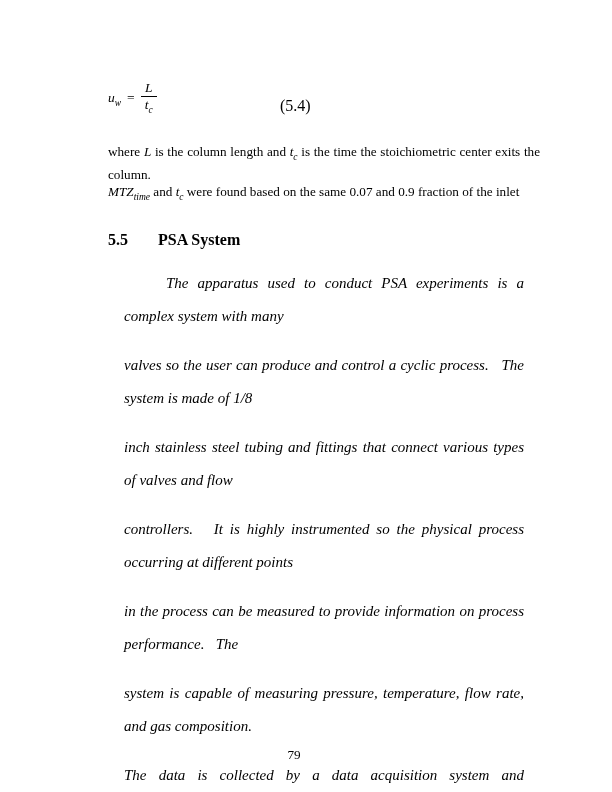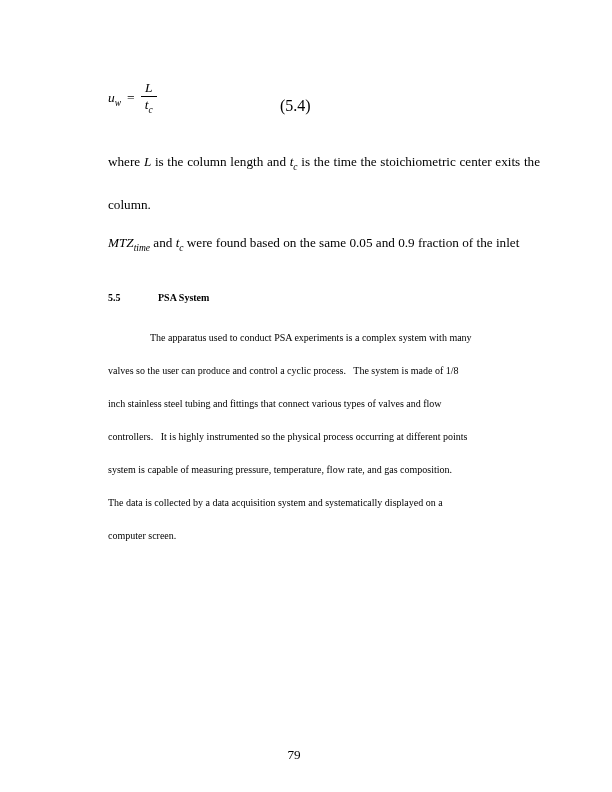--- a/index.html
+++ b/index.html
@@ -88,58 +88,59 @@
     left: 172px;
     top: 26px;
     font-size: 16px;
     font-style: normal;
   }
 
   
   p.body-line {
     margin: 0;
     font-size: 13.2px;
-    line-height: 38px;
+    line-height: 17px;
     text-align: justify;
   }
   .para {
     margin: 0 0 0 0;
   }
   .para-where {
     margin-top: 14px;
   }
   i { font-style: italic; }
   .sub {
     font-size: 9.5px;
     vertical-align: sub;
   }
 
   
   .section-heading {
     margin-top: 26px;
     margin-bottom: 10px;
     font-weight: bold;
-    font-size: 10px;
+    font-size: 16px;
     display: flex;
   }
   .section-num {
     width: 50px;
     flex: 0 0 50px;
   }
 
   
   .main-para {
     margin-top: 18px;
   }
   .main-para .line {
-    font-size: 10px;
+    font-size: 15px;
     line-height: 33px;
     text-align: justify;
-    margin: 0;
+    margin: 16px;
     white-space: pre-wrap;
+    font-style: italic;
   }
   .indent {
     display: inline-block;
     width: 42px;
   }
 
   
   .page-number {
     position: absolute;
     left: 0;
@@ -163,33 +164,34 @@
           <span class="num">L</span>
           <span class="bar"></span>
           <span class="den"><span>t</span><span class="sub">c</span></span>
         </span>
       </div>
       <div class="equation-number">(5.4)</div>
     </div>
 
     <div class="para para-where">
       <p class="body-line"><span>where </span><i>L</i><span> is the column length and </span><i>t</i><i class="sub">c</i><span> is the time the stoichiometric center exits the column.</span></p>
-      <p class="body-line"><i>MTZ</i><i class="sub">time</i><span> and </span><i>t</i><i class="sub">c</i><span> were found based on the same 0.05 and 0.9 fraction of the inlet</span></p>
+      <p class="body-line"><i>MTZ</i><i class="sub">time</i><span> and </span><i>t</i><i class="sub">c</i><span> were found based on the same 0.07 and 0.9 fraction of the inlet</span></p>
     </div>
 
     <div class="section-heading">
       <span class="section-num">5.5</span>
       <span>PSA System</span>
     </div>
 
     <div class="main-para">
       <p class="line"><span class="indent"></span><span>The apparatus used to conduct PSA experiments is a complex system with many</span></p>
       <p class="line">valves so the user can produce and control a cyclic process.   The system is made of 1/8</p>
       <p class="line">inch stainless steel tubing and fittings that connect various types of valves and flow</p>
       <p class="line">controllers.   It is highly instrumented so the physical process occurring at different points</p>
+      <p class="line">in the process can be measured to provide information on process performance.   The</p>
       <p class="line">system is capable of measuring pressure, temperature, flow rate, and gas composition.</p>
       <p class="line">The data is collected by a data acquisition system and systematically displayed on a</p>
       <p class="line">computer screen.</p>
     </div>
 
   </div>
 
   <div class="page-number">79</div>
 </div>
 

